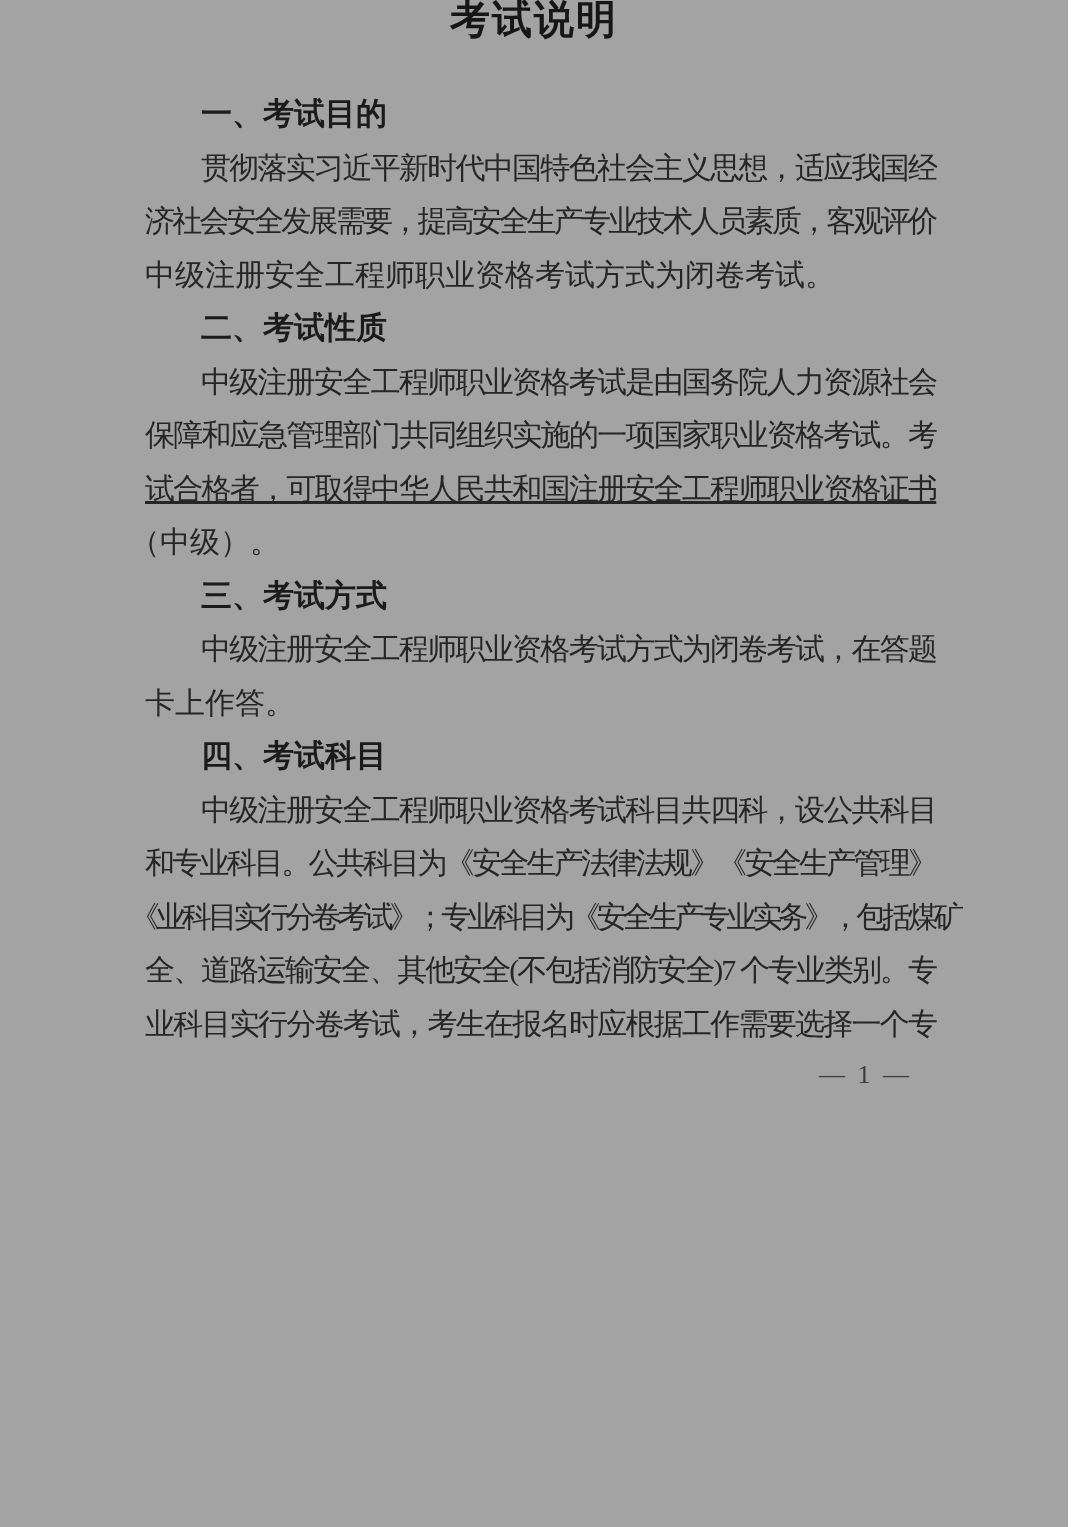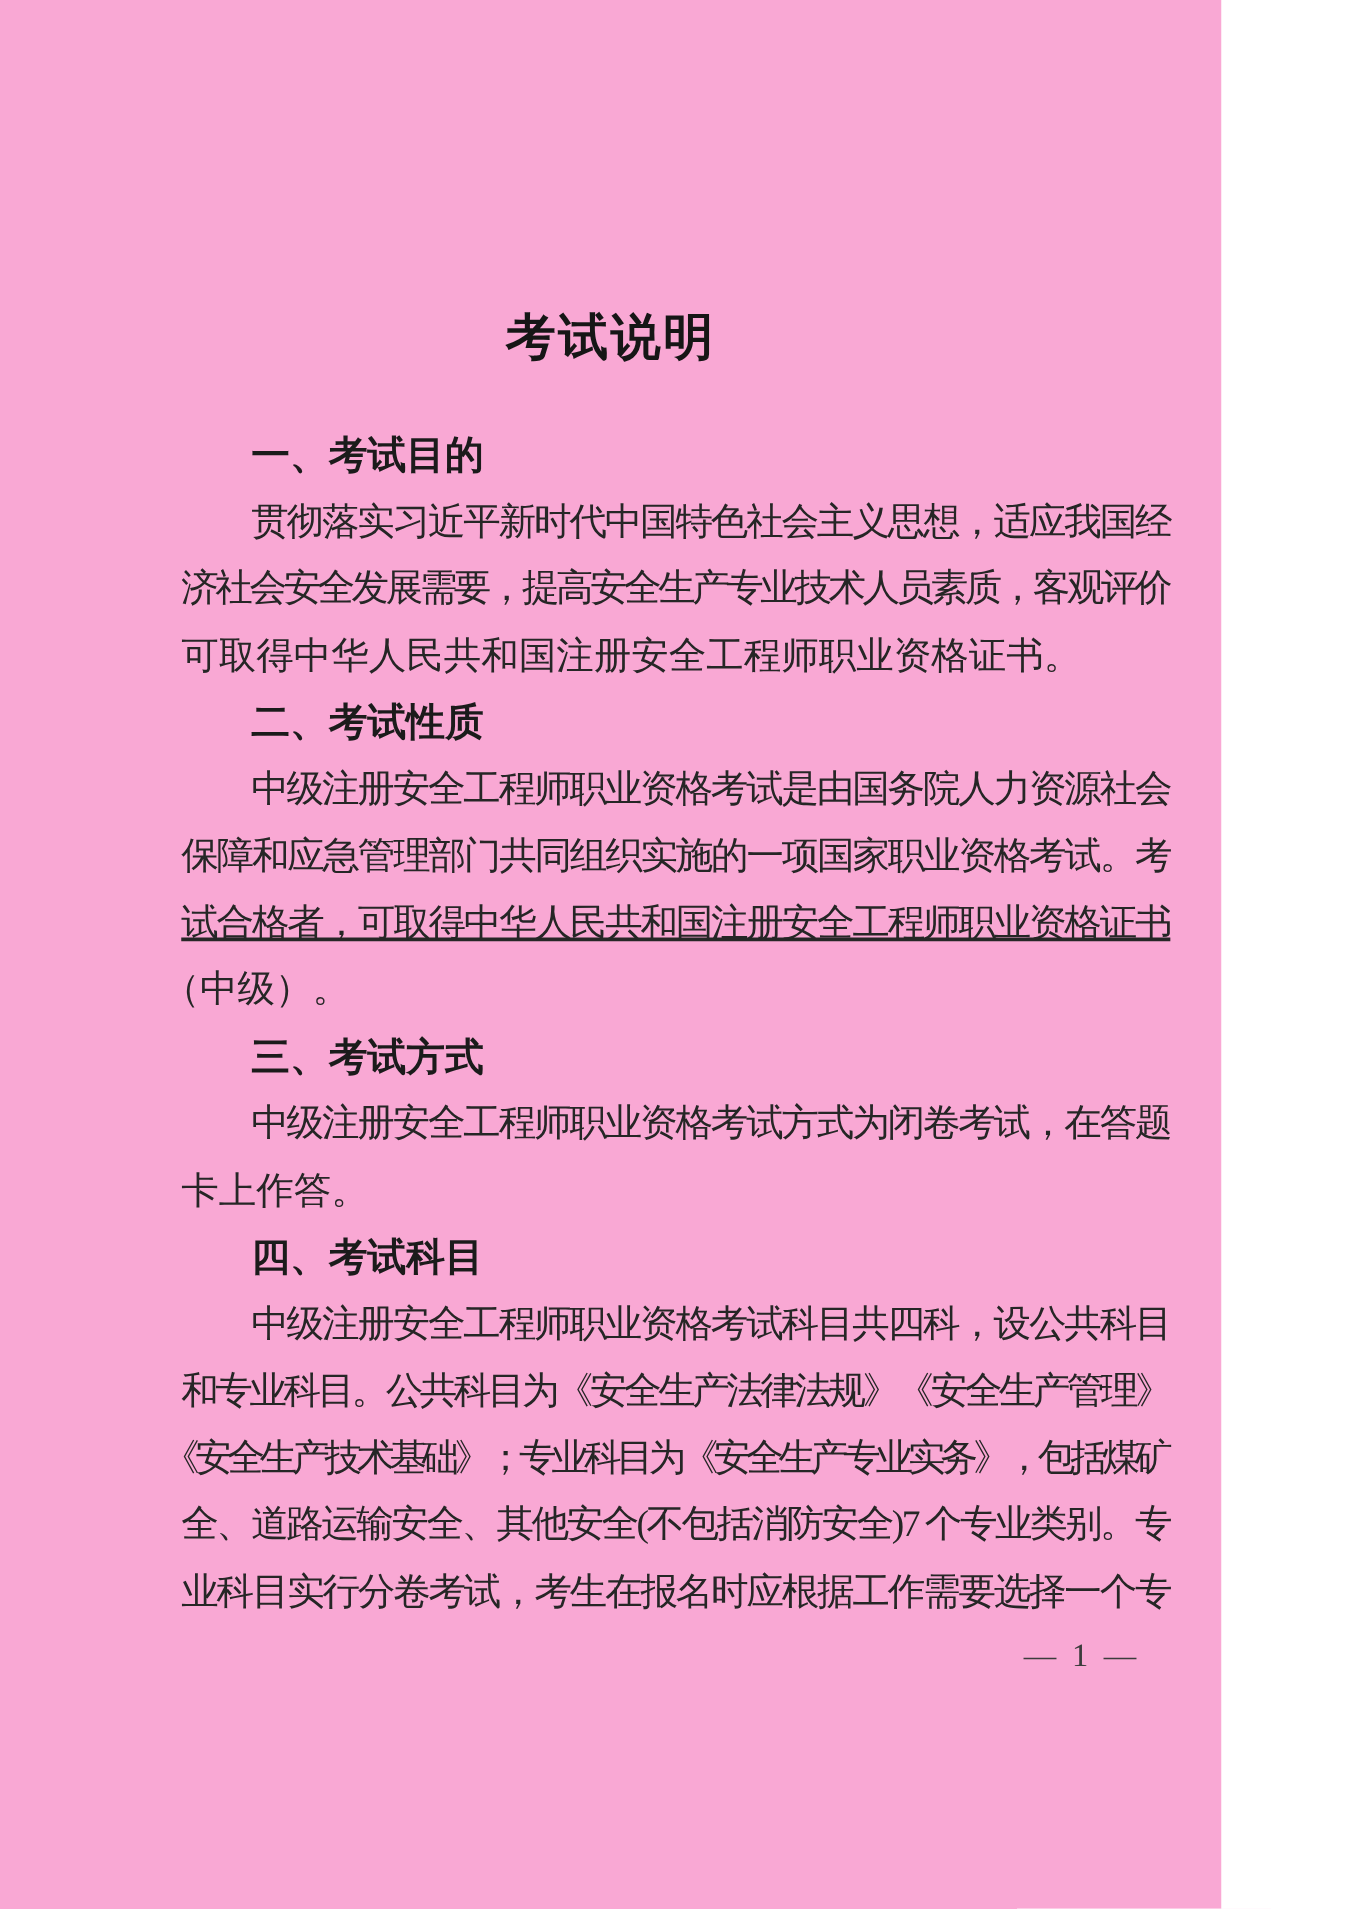--- a/index.html
+++ b/index.html
@@ -1,22 +1,21 @@
 <!DOCTYPE html>
 <html><head>
 <meta charset="utf-8">
 <style>
   html, body { margin: 0; padding: 0; background: #ffffff; }
   .page {
     position: relative;
-    width: 977px;
+    width: 1068px;
     height: 1527px;
-    background: #f9a8d4;
+    background: #a3a3a3;
     box-sizing: border-box;
-    padding-top: 250px;
     overflow: hidden;
     font-family: "Liberation Serif", serif;
     color: #232323;
   }
   .title {
     margin: 0;
     text-align: center;
     font-size: 40px;
     line-height: 40px;
     font-weight: 700;
@@ -65,33 +64,33 @@
 </head>
 <body>
 
 <div class="page">
   <h1 class="title">考试说明</h1>
   <main class="body">
     <div id="sections">
         <div class="heading">一、考试目的</div>
         <div class="line indent"><span style="letter-spacing: -1.72px;">贯彻落实习近平新时代中国特色社会主义思想，适应我国经</span></div>
         <div class="line"><span style="letter-spacing: -2.75px;">济社会安全发展需要，提高安全生产专业技术人员素质，客观评价</span></div>
-        <div class="line"><span>可取得中华人民共和国注册安全工程师职业资格证书。</span></div>
+        <div class="line"><span>中级注册安全工程师职业资格考试方式为闭卷考试。</span></div>
         <div class="heading">二、考试性质</div>
         <div class="line indent"><span style="letter-spacing: -1.72px;">中级注册安全工程师职业资格考试是由国务院人力资源社会</span></div>
         <div class="line"><span style="letter-spacing: -1.74074px;">保障和应急管理部门共同组织实施的一项国家职业资格考试。考</span></div>
         <div class="line"><span style="letter-spacing: -1.74074px; text-decoration: underline;">试合格者，可取得中华人民共和国注册安全工程师职业资格证书</span></div>
         <div class="line pull"><span>（中级）。</span></div>
         <div class="heading">三、考试方式</div>
         <div class="line indent"><span style="letter-spacing: -1.72px;">中级注册安全工程师职业资格考试方式为闭卷考试，在答题</span></div>
         <div class="line"><span>卡上作答。</span></div>
         <div class="heading">四、考试科目</div>
         <div class="line indent"><span style="letter-spacing: -1.72px;">中级注册安全工程师职业资格考试科目共四科，设公共科目</span></div>
         <div class="line"><span style="letter-spacing: -2.75px;">和专业科目。公共科目为《安全生产法律法规》《安全生产管理》</span></div>
-        <div class="line pull"><span style="letter-spacing: -4.06667px;">《安全生产技术基础》；专业科目为《安全生产专业实务》，包括煤矿</span></div>
+        <div class="line pull"><span style="letter-spacing: -4.06667px;">《业科目实行分卷考试》；专业科目为《安全生产专业实务》，包括煤矿</span></div>
         <div class="line"><span style="letter-spacing: -1.98281px; text-align: center;">全、道路运输安全、其他安全(不包括消防安全)7 个专业类别。专</span></div>
         <div class="line"><span style="letter-spacing: -1.74074px;">业科目实行分卷考试，考生在报名时应根据工作需要选择一个专</span></div>
       </div>
     <div class="pagenum-row">
       <span class="pagenum">— 1 —</span>
     </div>
   </main>
 </div>
 
 </body></html>

